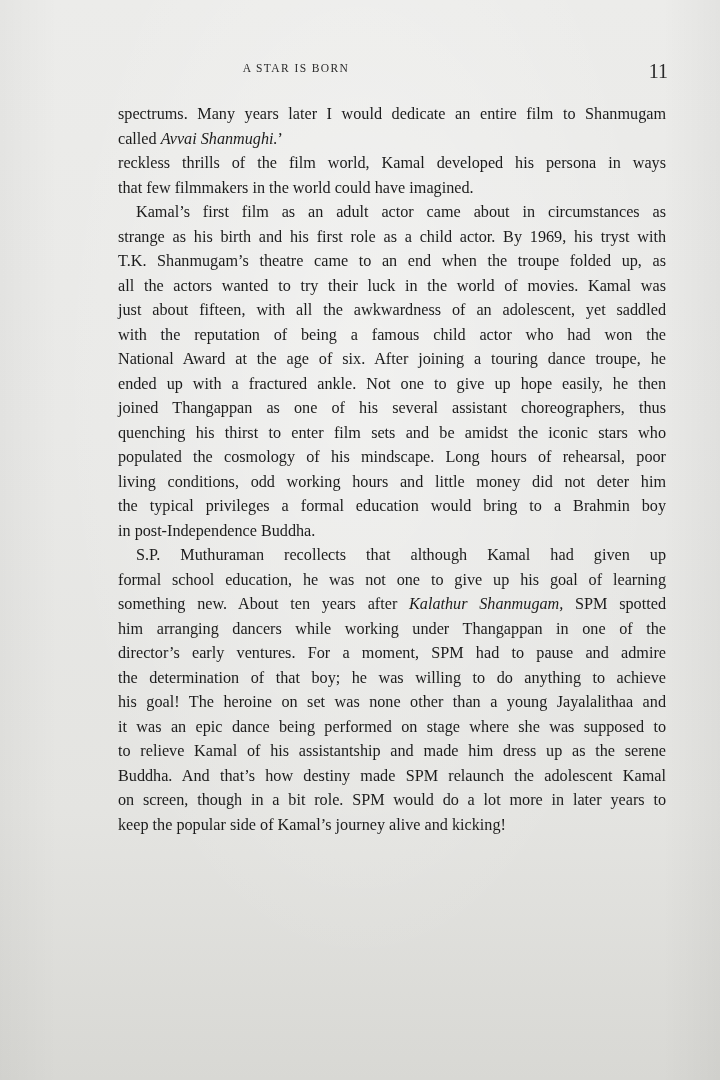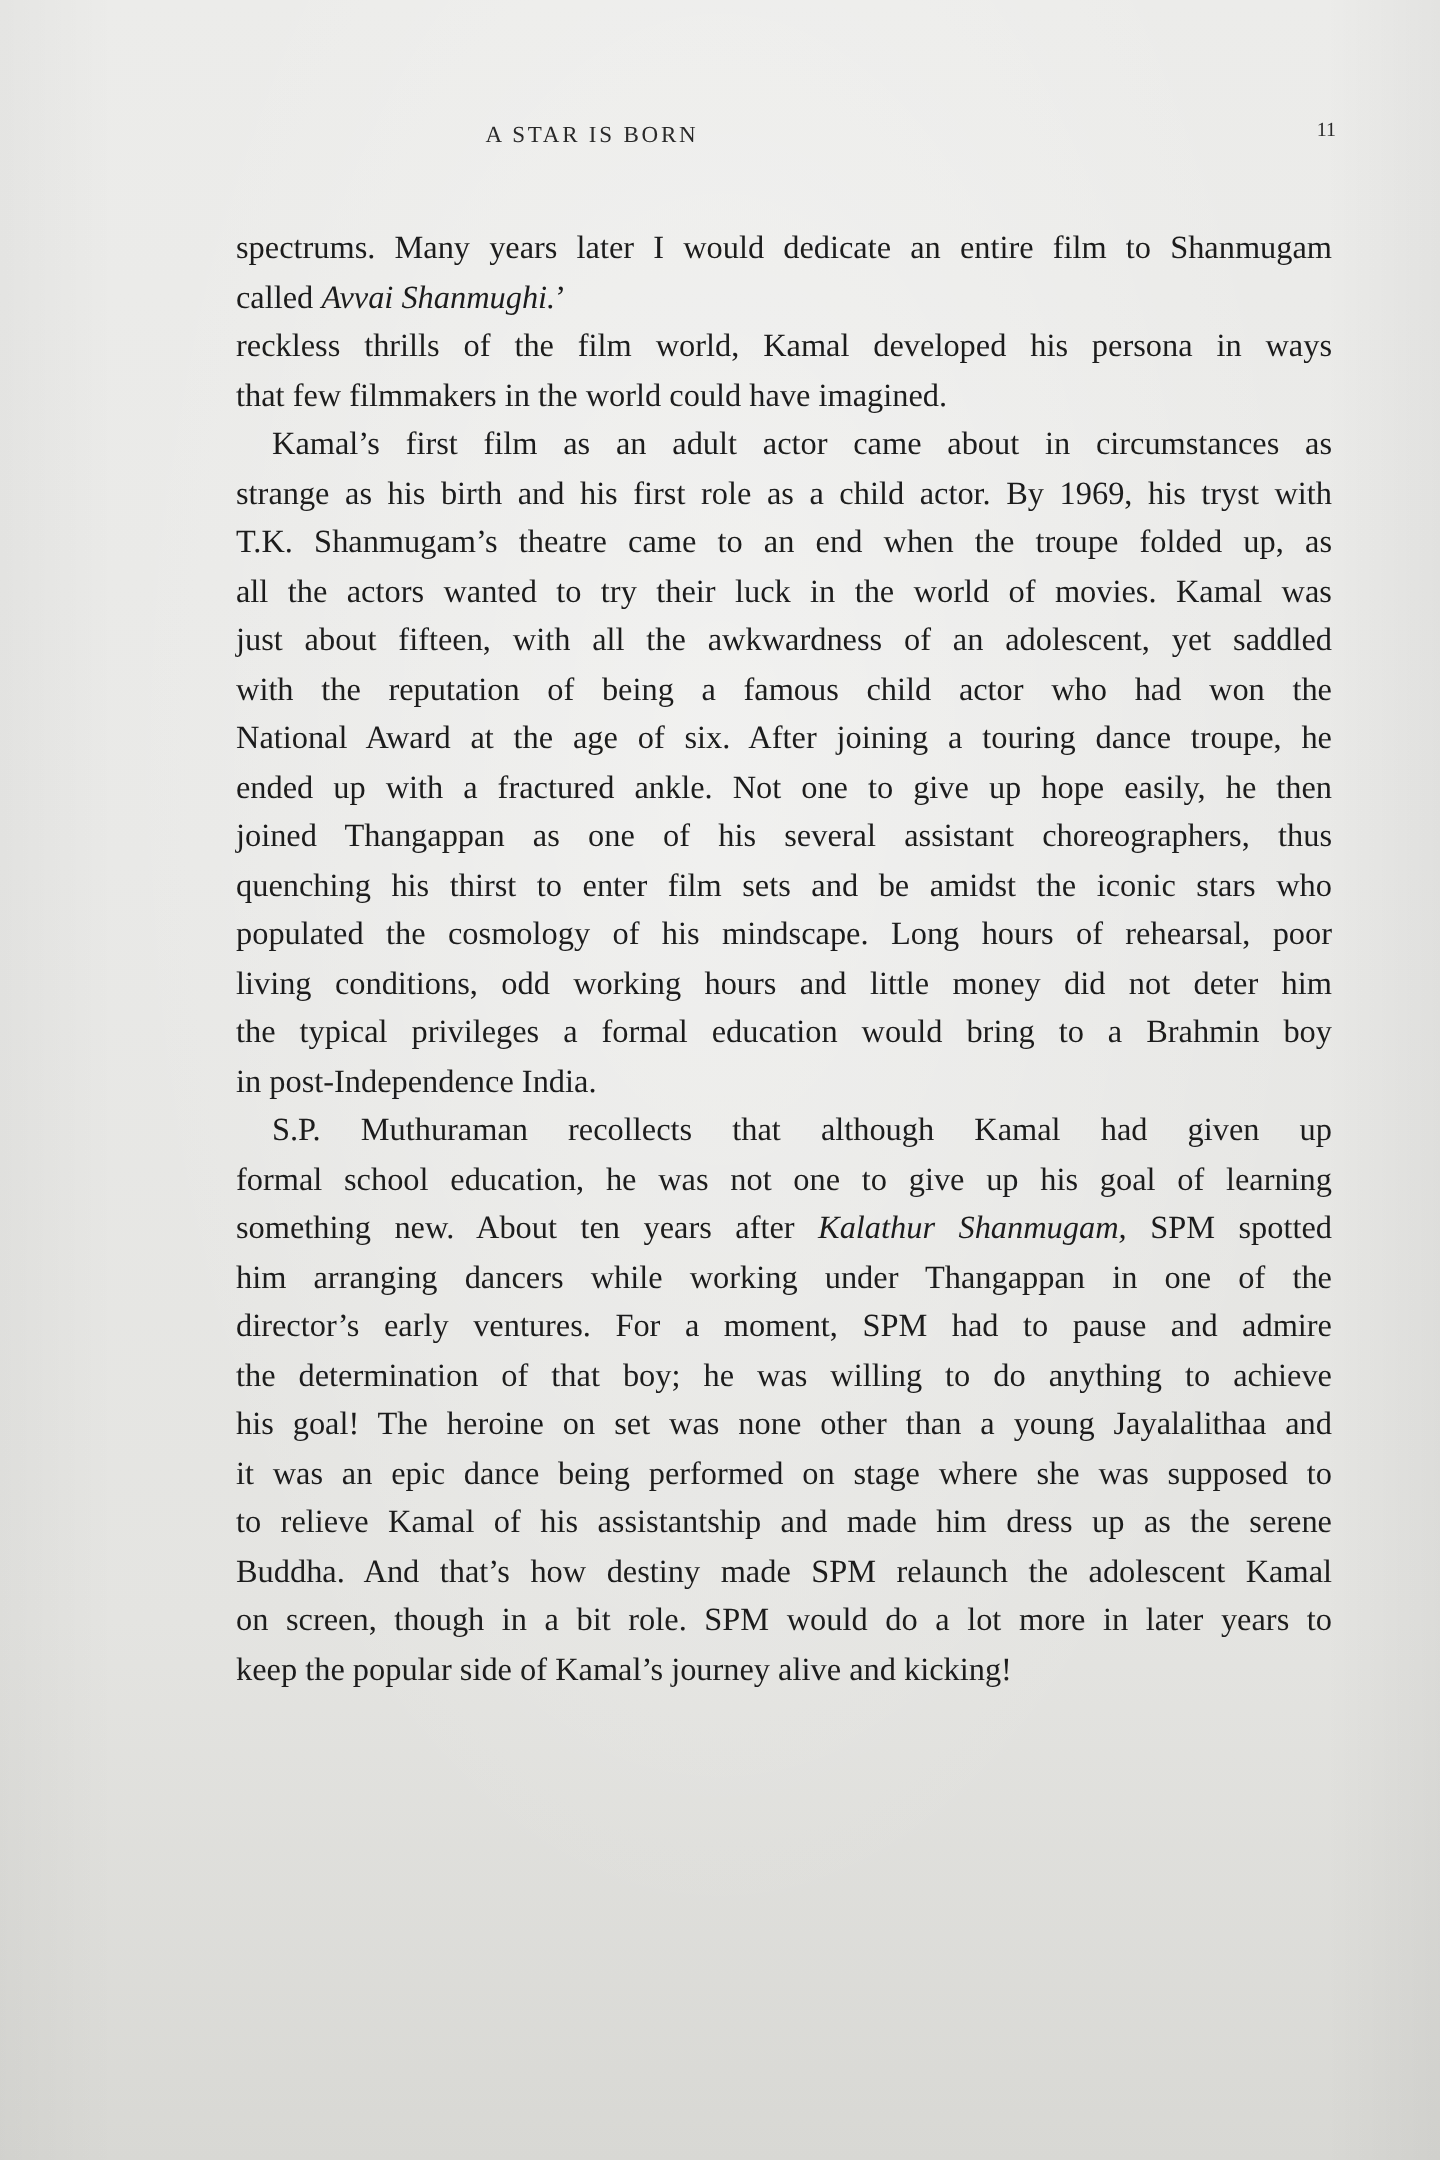--- a/index.html
+++ b/index.html
@@ -37,27 +37,27 @@
       text-align: center;
       top: 2px;
       font-size: 11.5px;
       letter-spacing: 1.4px;
       color: #2a2a2a;
     }
     .page-number {
       position: absolute;
       right: 52px;
       top: 0;
-      font-size: 10px;
+      font-size: 20px;
       color: #2a2a2a;
     }
     .body-text {
       position: absolute;
       left: 118px;
-      top: 112px;
+      top: 102px;
       width: 548px;
       font-size: 16.2px;
       line-height: 24.5px;
       color: #1c1c1c;
     }
     .line {
       display: block;
       white-space: nowrap;
       text-align: justify;
       text-align-last: justify;
@@ -98,21 +98,21 @@
         <span class="line"><span>all the actors wanted to try their luck in the world of movies. Kamal was</span></span>
         <span class="line"><span>just about fifteen, with all the awkwardness of an adolescent, yet saddled</span></span>
         <span class="line"><span>with the reputation of being a famous child actor who had won the</span></span>
         <span class="line"><span>National Award at the age of six. After joining a touring dance troupe, he</span></span>
         <span class="line"><span>ended up with a fractured ankle. Not one to give up hope easily, he then</span></span>
         <span class="line"><span>joined Thangappan as one of his several assistant choreographers, thus</span></span>
         <span class="line"><span>quenching his thirst to enter film sets and be amidst the iconic stars who</span></span>
         <span class="line"><span>populated the cosmology of his mindscape. Long hours of rehearsal, poor</span></span>
         <span class="line"><span>living conditions, odd working hours and little money did not deter him</span></span>
         <span class="line"><span>the typical privileges a formal education would bring to a Brahmin boy</span></span>
-        <span class="line last"><span>in post-Independence India.</span></span>
+        <span class="line last"><span>in post-Independence Buddha.</span></span>
       </div>
       <div>
         <span class="line indent"><span>S.P. Muthuraman recollects that although Kamal had given up</span></span>
         <span class="line"><span>formal school education, he was not one to give up his goal of learning</span></span>
         <span class="line"><span>something new. About ten years after </span><span class="ital">Kalathur Shanmugam,</span><span> SPM spotted</span></span>
         <span class="line"><span>him arranging dancers while working under Thangappan in one of the</span></span>
         <span class="line"><span>director’s early ventures. For a moment, SPM had to pause and admire</span></span>
         <span class="line"><span>the determination of that boy; he was willing to do anything to achieve</span></span>
         <span class="line"><span>his goal! The heroine on set was none other than a young Jayalalithaa and</span></span>
         <span class="line"><span>it was an epic dance being performed on stage where she was supposed to</span></span>

